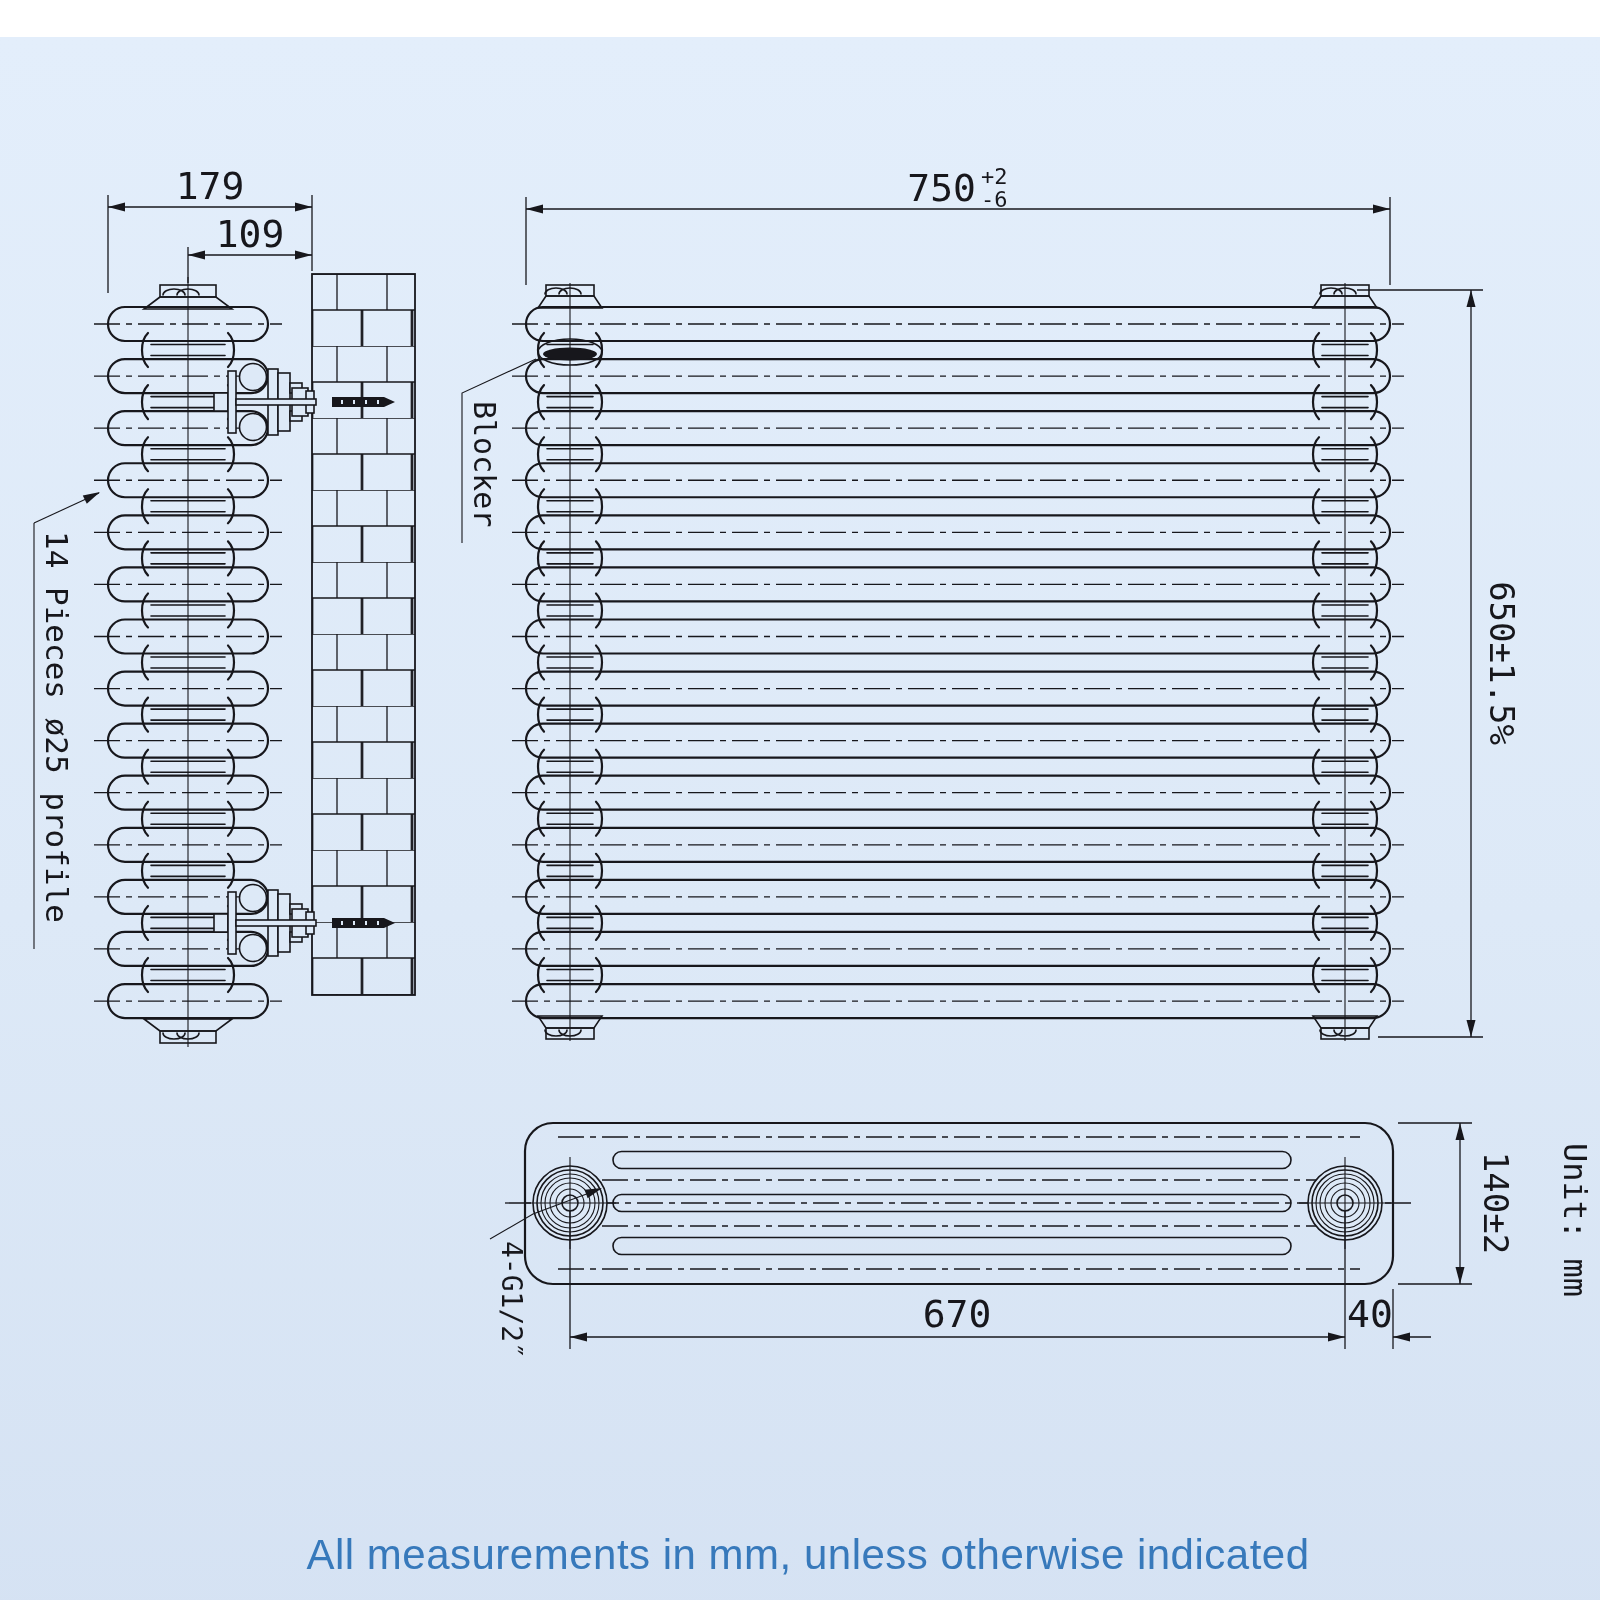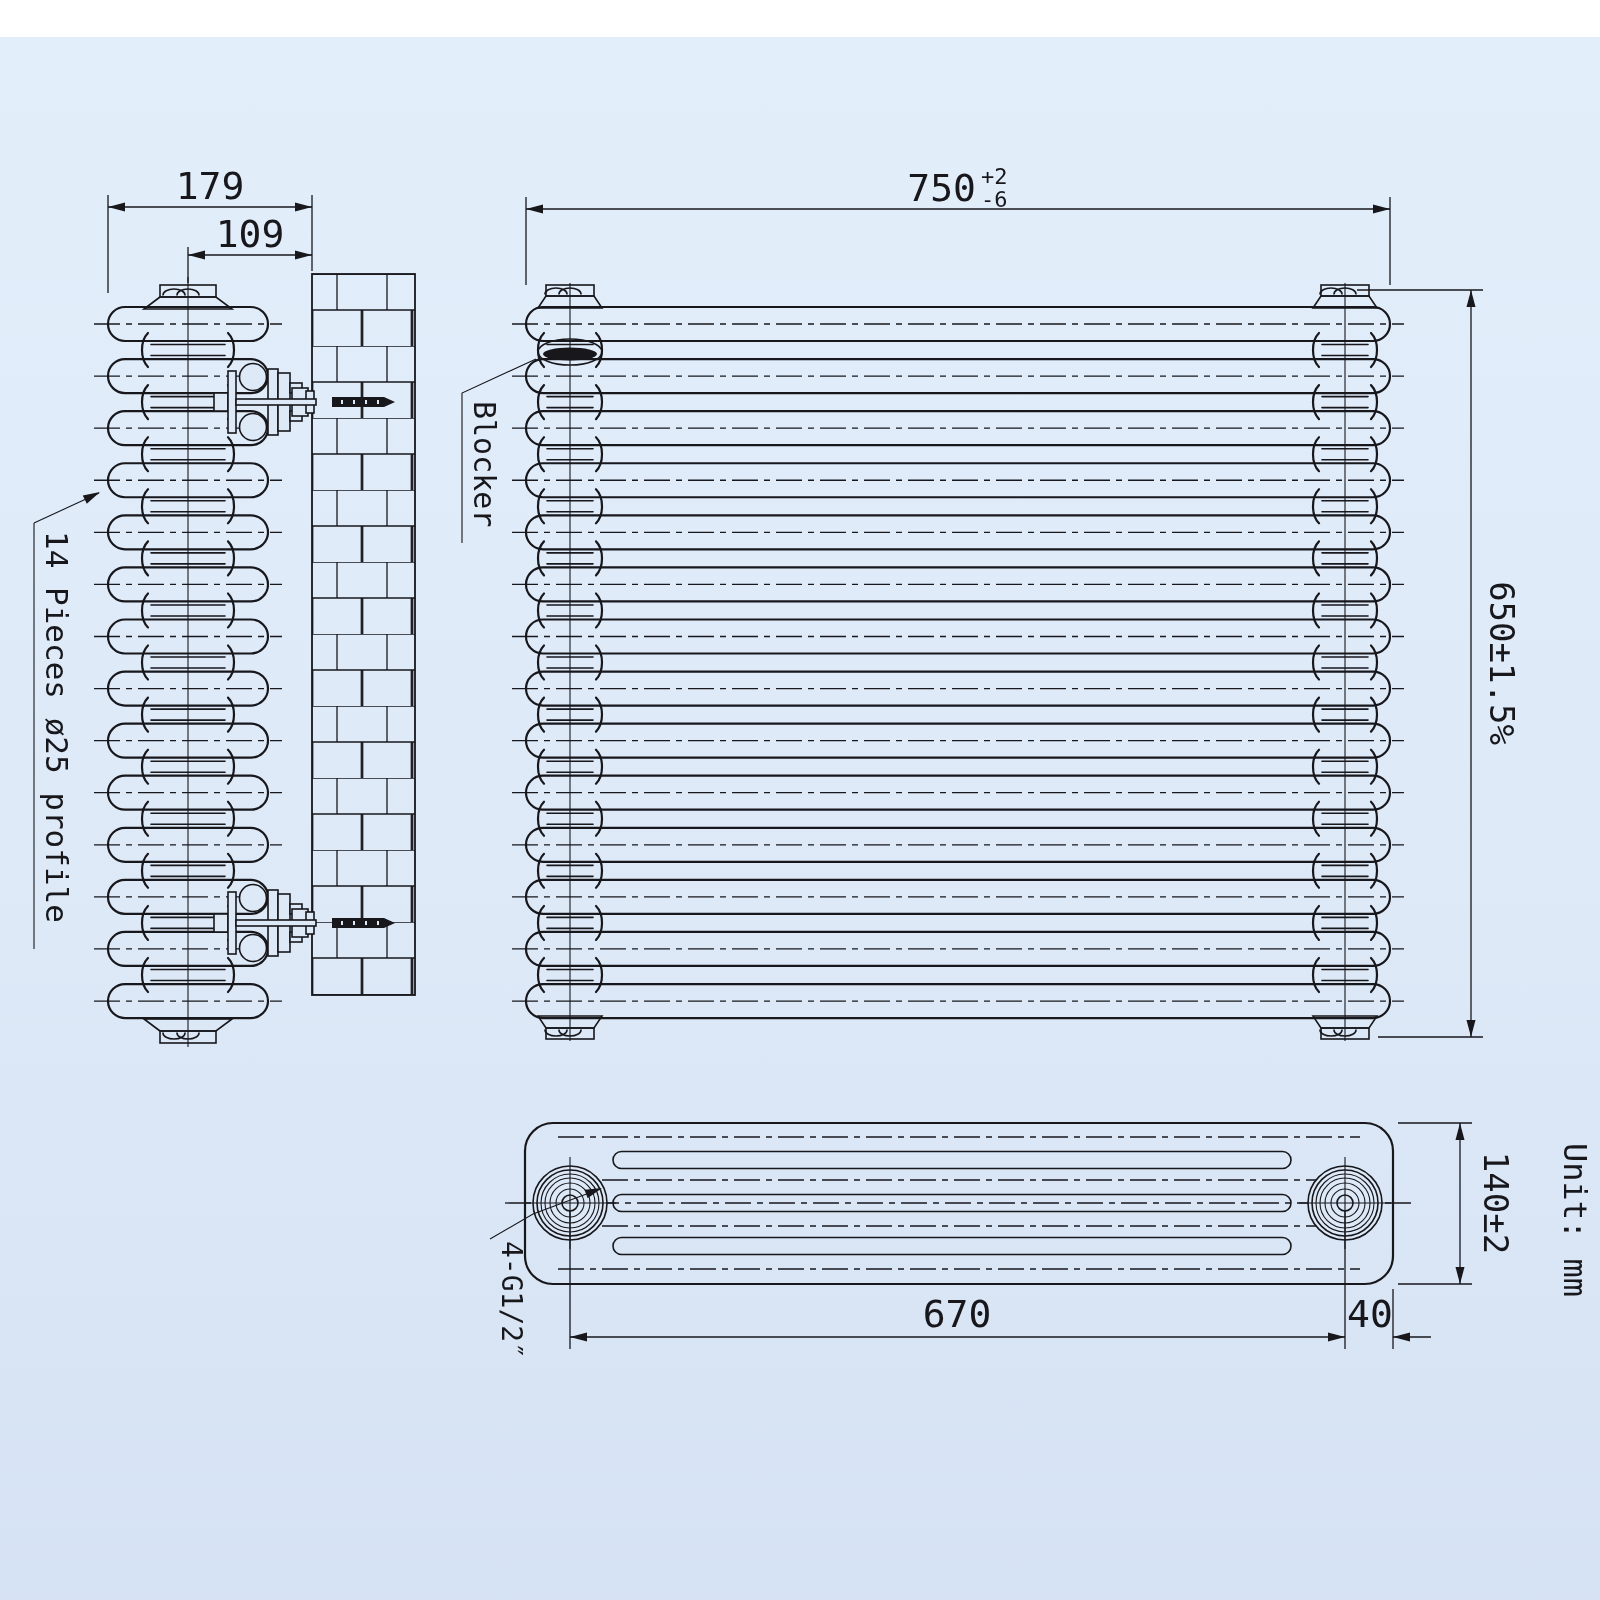--- a/index.html
+++ b/index.html
@@ -401,13 +401,14 @@
     <text class="cad" font-size="31" text-anchor="start" transform="translate(46,494) rotate(90)">14 Pieces ø25 profile</text>
 
     <text class="cad" font-size="34" text-anchor="middle" transform="translate(1484,1166) rotate(90)">140±2</text>
     <text class="cad" x="957" y="1290" font-size="38" text-anchor="middle">670</text>
     <text class="cad" x="1370" y="1290" font-size="38" text-anchor="middle">40</text>
     <text class="cad" font-size="28" text-anchor="start" transform="translate(502,1204) rotate(90)">4-G1/2″</text>
 
     <text class="cad" font-size="32" text-anchor="middle" transform="translate(1564,1183) rotate(90)">Unit: mm</text>
   </svg>
 
+  <div class="note">All measurements in mm, unless otherwise indicated</div>
 </div>
 
 </body></html>

